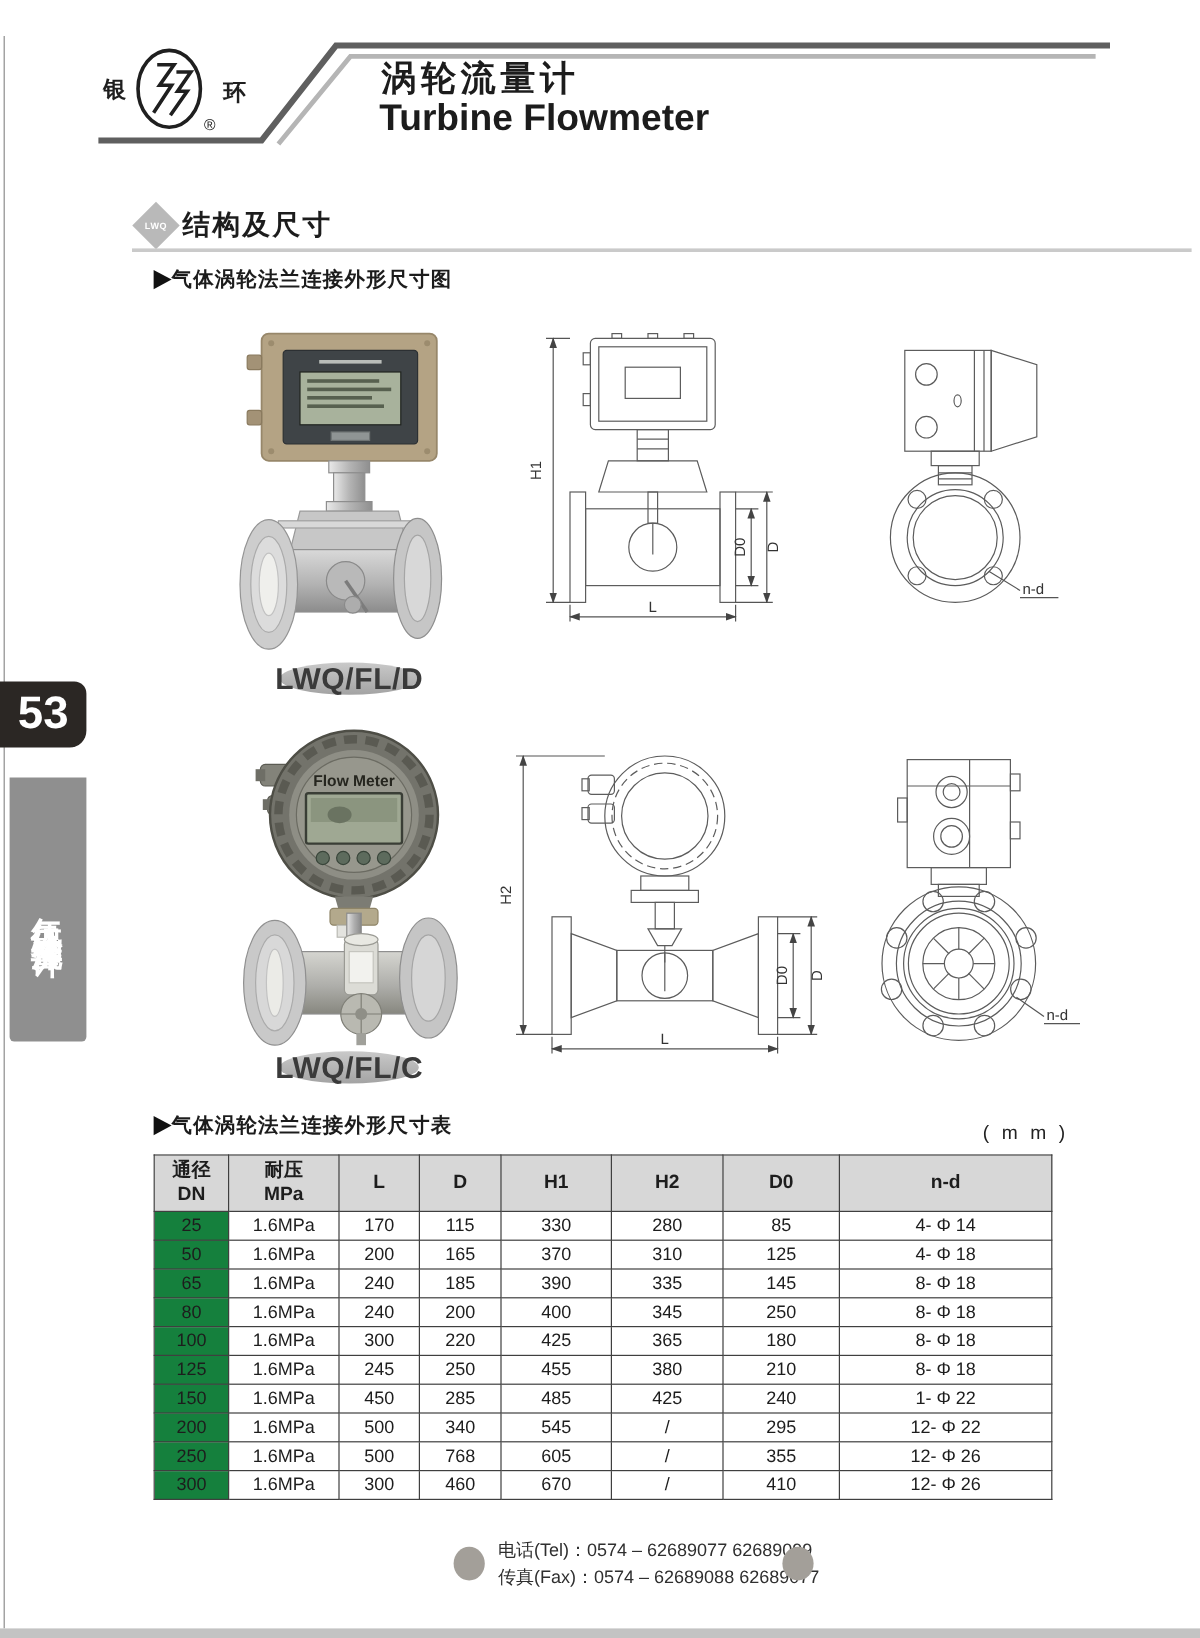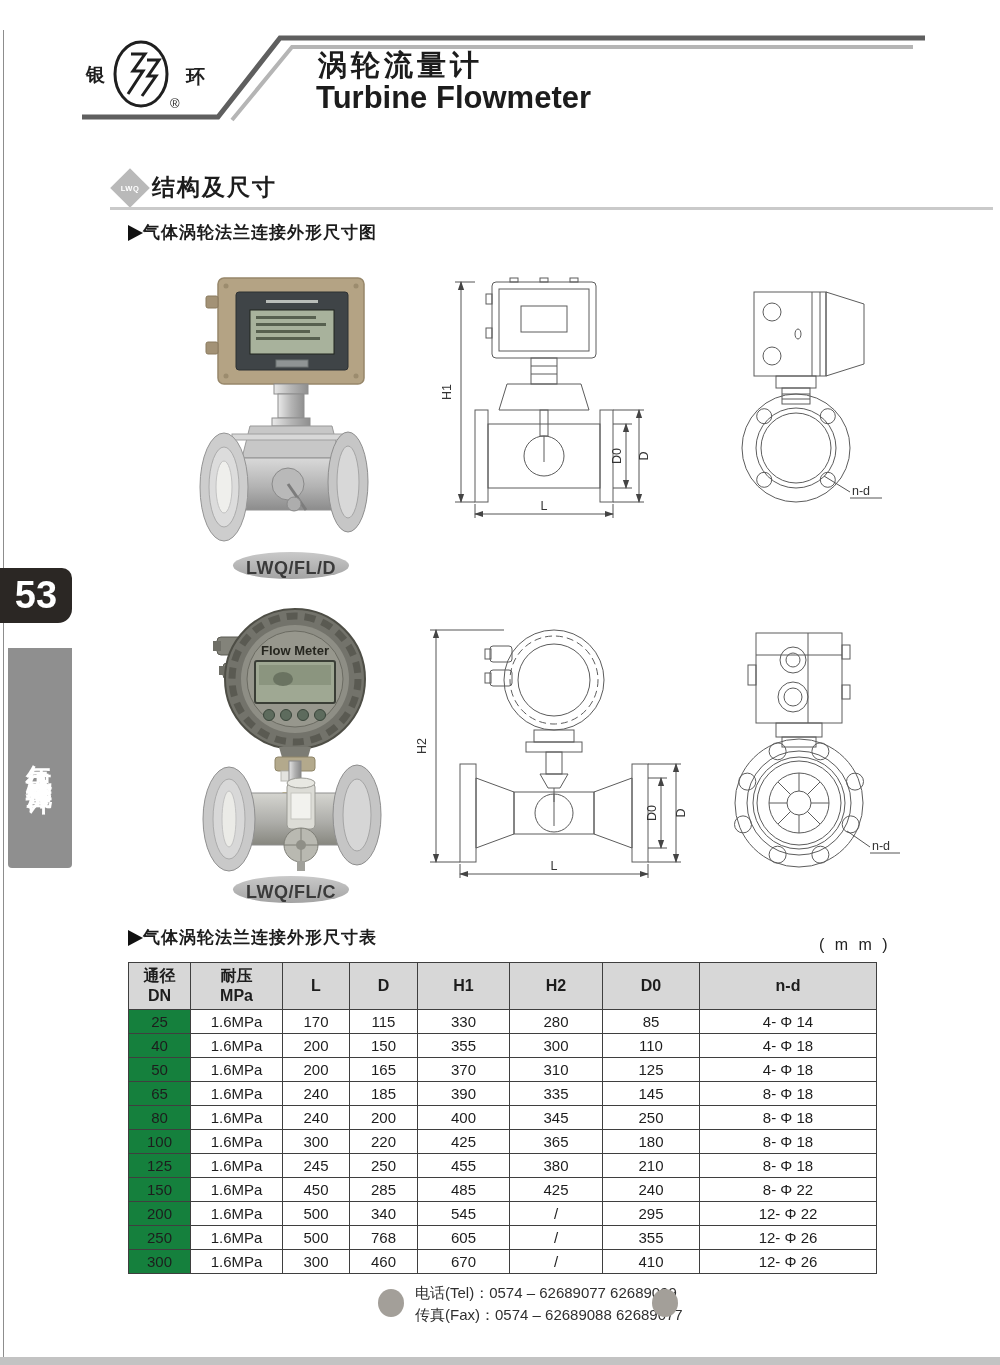--- a/index.html
+++ b/index.html
@@ -22,22 +22,22 @@
       transform:rotate(-45deg);color:#ffffff;font-size:7.5px;font-weight:bold;letter-spacing:.5px;}
   .sec-title{left:152px;top:172px;font-size:23px;font-weight:bold;letter-spacing:2px;}
   .sec-rule{left:110px;top:207px;width:883px;height:3px;background:#cacaca;}
 
   .fig-heading{display:flex;align-items:center;gap:0;font-size:17px;font-weight:bold;letter-spacing:1px;}
   .tri{width:0;height:0;border-left:15px solid #111;border-top:8px solid transparent;border-bottom:8px solid transparent;}
 
   
   .model-label{width:116px;height:27px;border-radius:50%;
       background:linear-gradient(180deg,#c9c9c9,#a3a3a3);
-      display:flex;align-items:flex-end;justify-content:center;
-      font-size:18px;font-weight:bold;color:#3a3a3a;letter-spacing:.5px;}
+      display:flex;align-items:flex-start;justify-content:center;
+      font-size:25px;font-weight:bold;color:#3a3a3a;letter-spacing:.5px;}
 
   
   .tab-dark{left:0;top:568px;width:72px;height:55px;background:#2b2724;border-radius:0 10px 14px 0;
       display:flex;align-items:center;justify-content:center;color:#fff;font-size:38px;font-weight:bold;}
   .tab-gray{left:8px;top:648px;width:64px;height:220px;background:#8f8f8f;border-radius:0 0 4px 4px;
       display:flex;align-items:center;justify-content:center;}
   .tab-gray span{writing-mode:vertical-rl;color:#ffffff;font-size:26px;font-weight:bold;letter-spacing:4px;}
 
   
   .tbl-heading{left:128px;top:926px;}
@@ -404,30 +404,20 @@
           <td class="dn-col">25</td>
           <td>1.6MPa</td>
           <td>170</td>
           <td>115</td>
           <td>330</td>
           <td>280</td>
           <td>85</td>
           <td>4- Φ 14</td>
         </tr>
         <tr>
-          <td class="dn-col">40</td>
-          <td>1.6MPa</td>
-          <td>200</td>
-          <td>150</td>
-          <td>355</td>
-          <td>300</td>
-          <td>110</td>
-          <td>4- Φ 18</td>
-        </tr>
-        <tr>
           <td class="dn-col">50</td>
           <td>1.6MPa</td>
           <td>200</td>
           <td>165</td>
           <td>370</td>
           <td>310</td>
           <td>125</td>
           <td>4- Φ 18</td>
         </tr>
         <tr>
@@ -471,21 +461,21 @@
           <td>8- Φ 18</td>
         </tr>
         <tr>
           <td class="dn-col">150</td>
           <td>1.6MPa</td>
           <td>450</td>
           <td>285</td>
           <td>485</td>
           <td>425</td>
           <td>240</td>
-          <td>8- Φ 22</td>
+          <td>1- Φ 22</td>
         </tr>
         <tr>
           <td class="dn-col">200</td>
           <td>1.6MPa</td>
           <td>500</td>
           <td>340</td>
           <td>545</td>
           <td>/</td>
           <td>295</td>
           <td>12- Φ 22</td>

